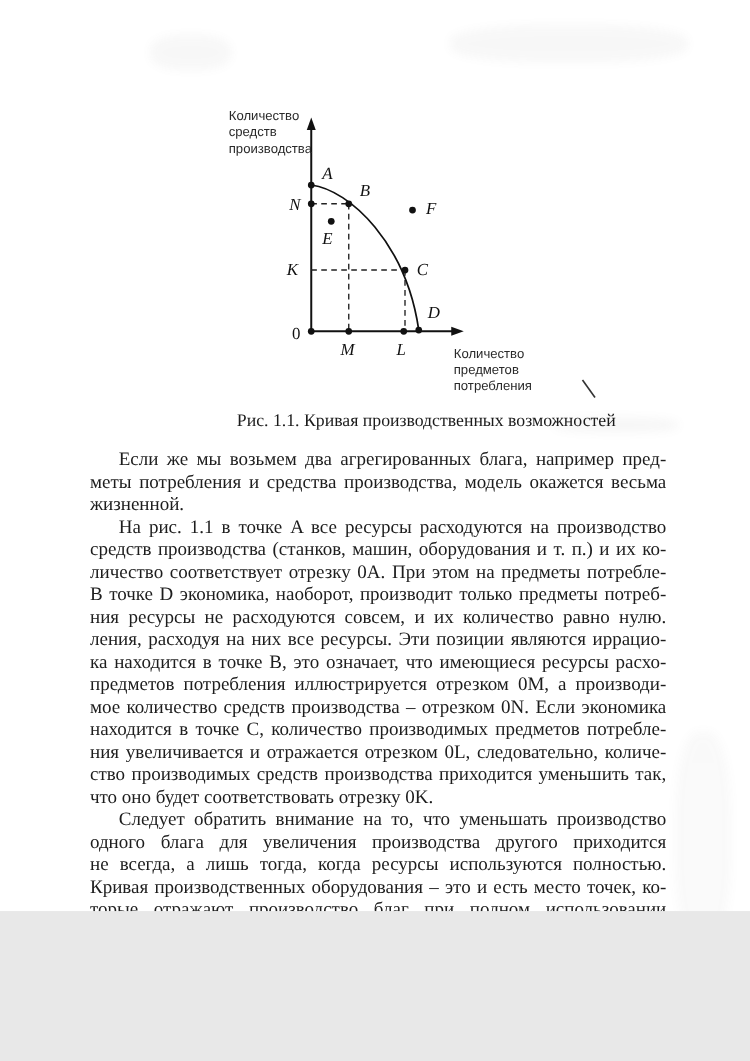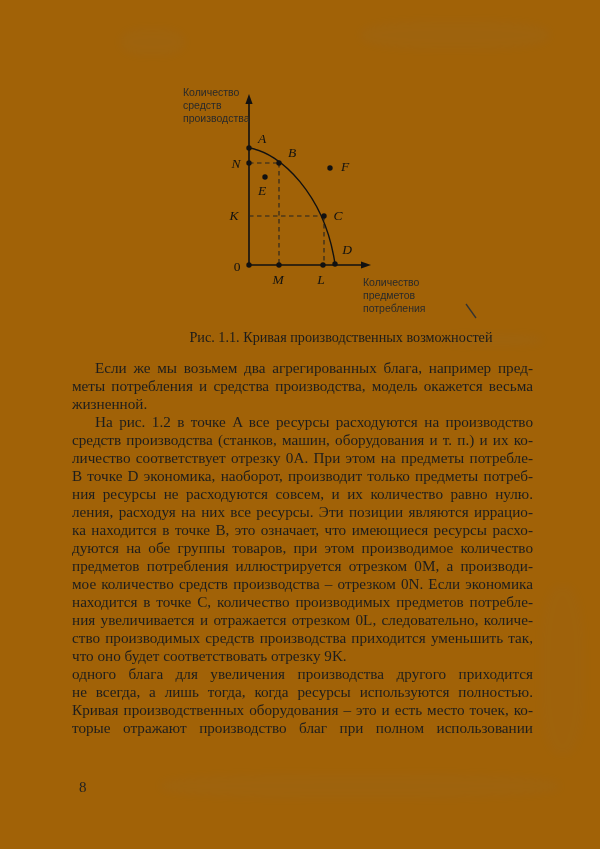--- a/index.html
+++ b/index.html
@@ -1,18 +1,18 @@
 <!DOCTYPE html>
 <html><head>
 <meta charset="utf-8">
 <style>
   html,body { margin:0; padding:0; background:#e8e8e8; }
   .page {
-    position:relative; width:600px; height:849px; margin:0 auto;
-    background:#a16207; overflow:hidden;
+    position:relative; width:600px; height:729px; margin:0 auto;
+    background:#ffffff; overflow:hidden;
     font-family:"Liberation Serif", serif; color:#1d1d1d;
   }
   
   .figure-svg { position:absolute; left:150px; top:80px; }
   .axis-label { font-family:"Liberation Sans", sans-serif; font-size:10.5px; fill:#2a2a2a; }
   .pt-label  { font-family:"Liberation Serif", serif; font-style:italic; font-size:13.5px; fill:#111; text-anchor:middle; }
   .pt-label.upright { font-style:normal; }
   .caption {
     position:absolute; left:0; top:329px; width:600px;
     text-align:center; font-size:14.2px; color:#1b1b1b;margin-left:41px;
@@ -92,35 +92,35 @@
     <line x1="316" y1="224" x2="326" y2="238" stroke="#333" stroke-width="1.3"></line>
   </svg>
 
   <div class="caption">Рис. 1.1. Кривая производственных возможностей</div>
 
   <div class="bodytext">
     <div class="line ind">Если же мы возьмем два агрегированных блага, например пред-</div>
     <div class="line">меты потребления и средства производства, модель окажется весьма</div>
     <div class="line plain">жизненной.</div>
 
-    <div class="line ind">На рис. 1.2 в точке A все ресурсы расходуются на производство</div>
+    <div class="line ind">На рис. 1.1 в точке A все ресурсы расходуются на производство</div>
     <div class="line">средств производства (станков, машин, оборудования и т. п.) и их ко-</div>
     <div class="line">личество соответствует отрезку 0A. При этом на предметы потребле-</div>
     <div class="line">В точке D экономика, наоборот, производит только предметы потреб-</div>
     <div class="line">ния ресурсы не расходуются совсем, и их количество равно нулю.</div>
     <div class="line">ления, расходуя на них все ресурсы. Эти позиции являются иррацио-</div>
     <div class="line">ка находится в точке B, это означает, что имеющиеся ресурсы расхо-</div>
-    <div class="line">дуются на обе группы товаров, при этом производимое количество</div>
     <div class="line">предметов потребления иллюстрируется отрезком 0M, а производи-</div>
     <div class="line">мое количество средств производства – отрезком 0N. Если экономика</div>
     <div class="line">находится в точке C, количество производимых предметов потребле-</div>
     <div class="line">ния увеличивается и отражается отрезком 0L, следовательно, количе-</div>
     <div class="line">ство производимых средств производства приходится уменьшить так,</div>
-    <div class="line plain">что оно будет соответствовать отрезку 9K.</div>
+    <div class="line plain">что оно будет соответствовать отрезку 0K.</div>
 
+    <div class="line ind">Следует обратить внимание на то, что уменьшать производство</div>
     <div class="line">одного блага для увеличения производства другого приходится</div>
     <div class="line">не всегда, а лишь тогда, когда ресурсы используются полностью.</div>
     <div class="line">Кривая производственных оборудования – это и есть место точек, ко-</div>
     <div class="line">торые отражают производство благ при полном использовании</div>
   </div>
 
   <div class="pagenum">8</div>
 
 </div>
 

